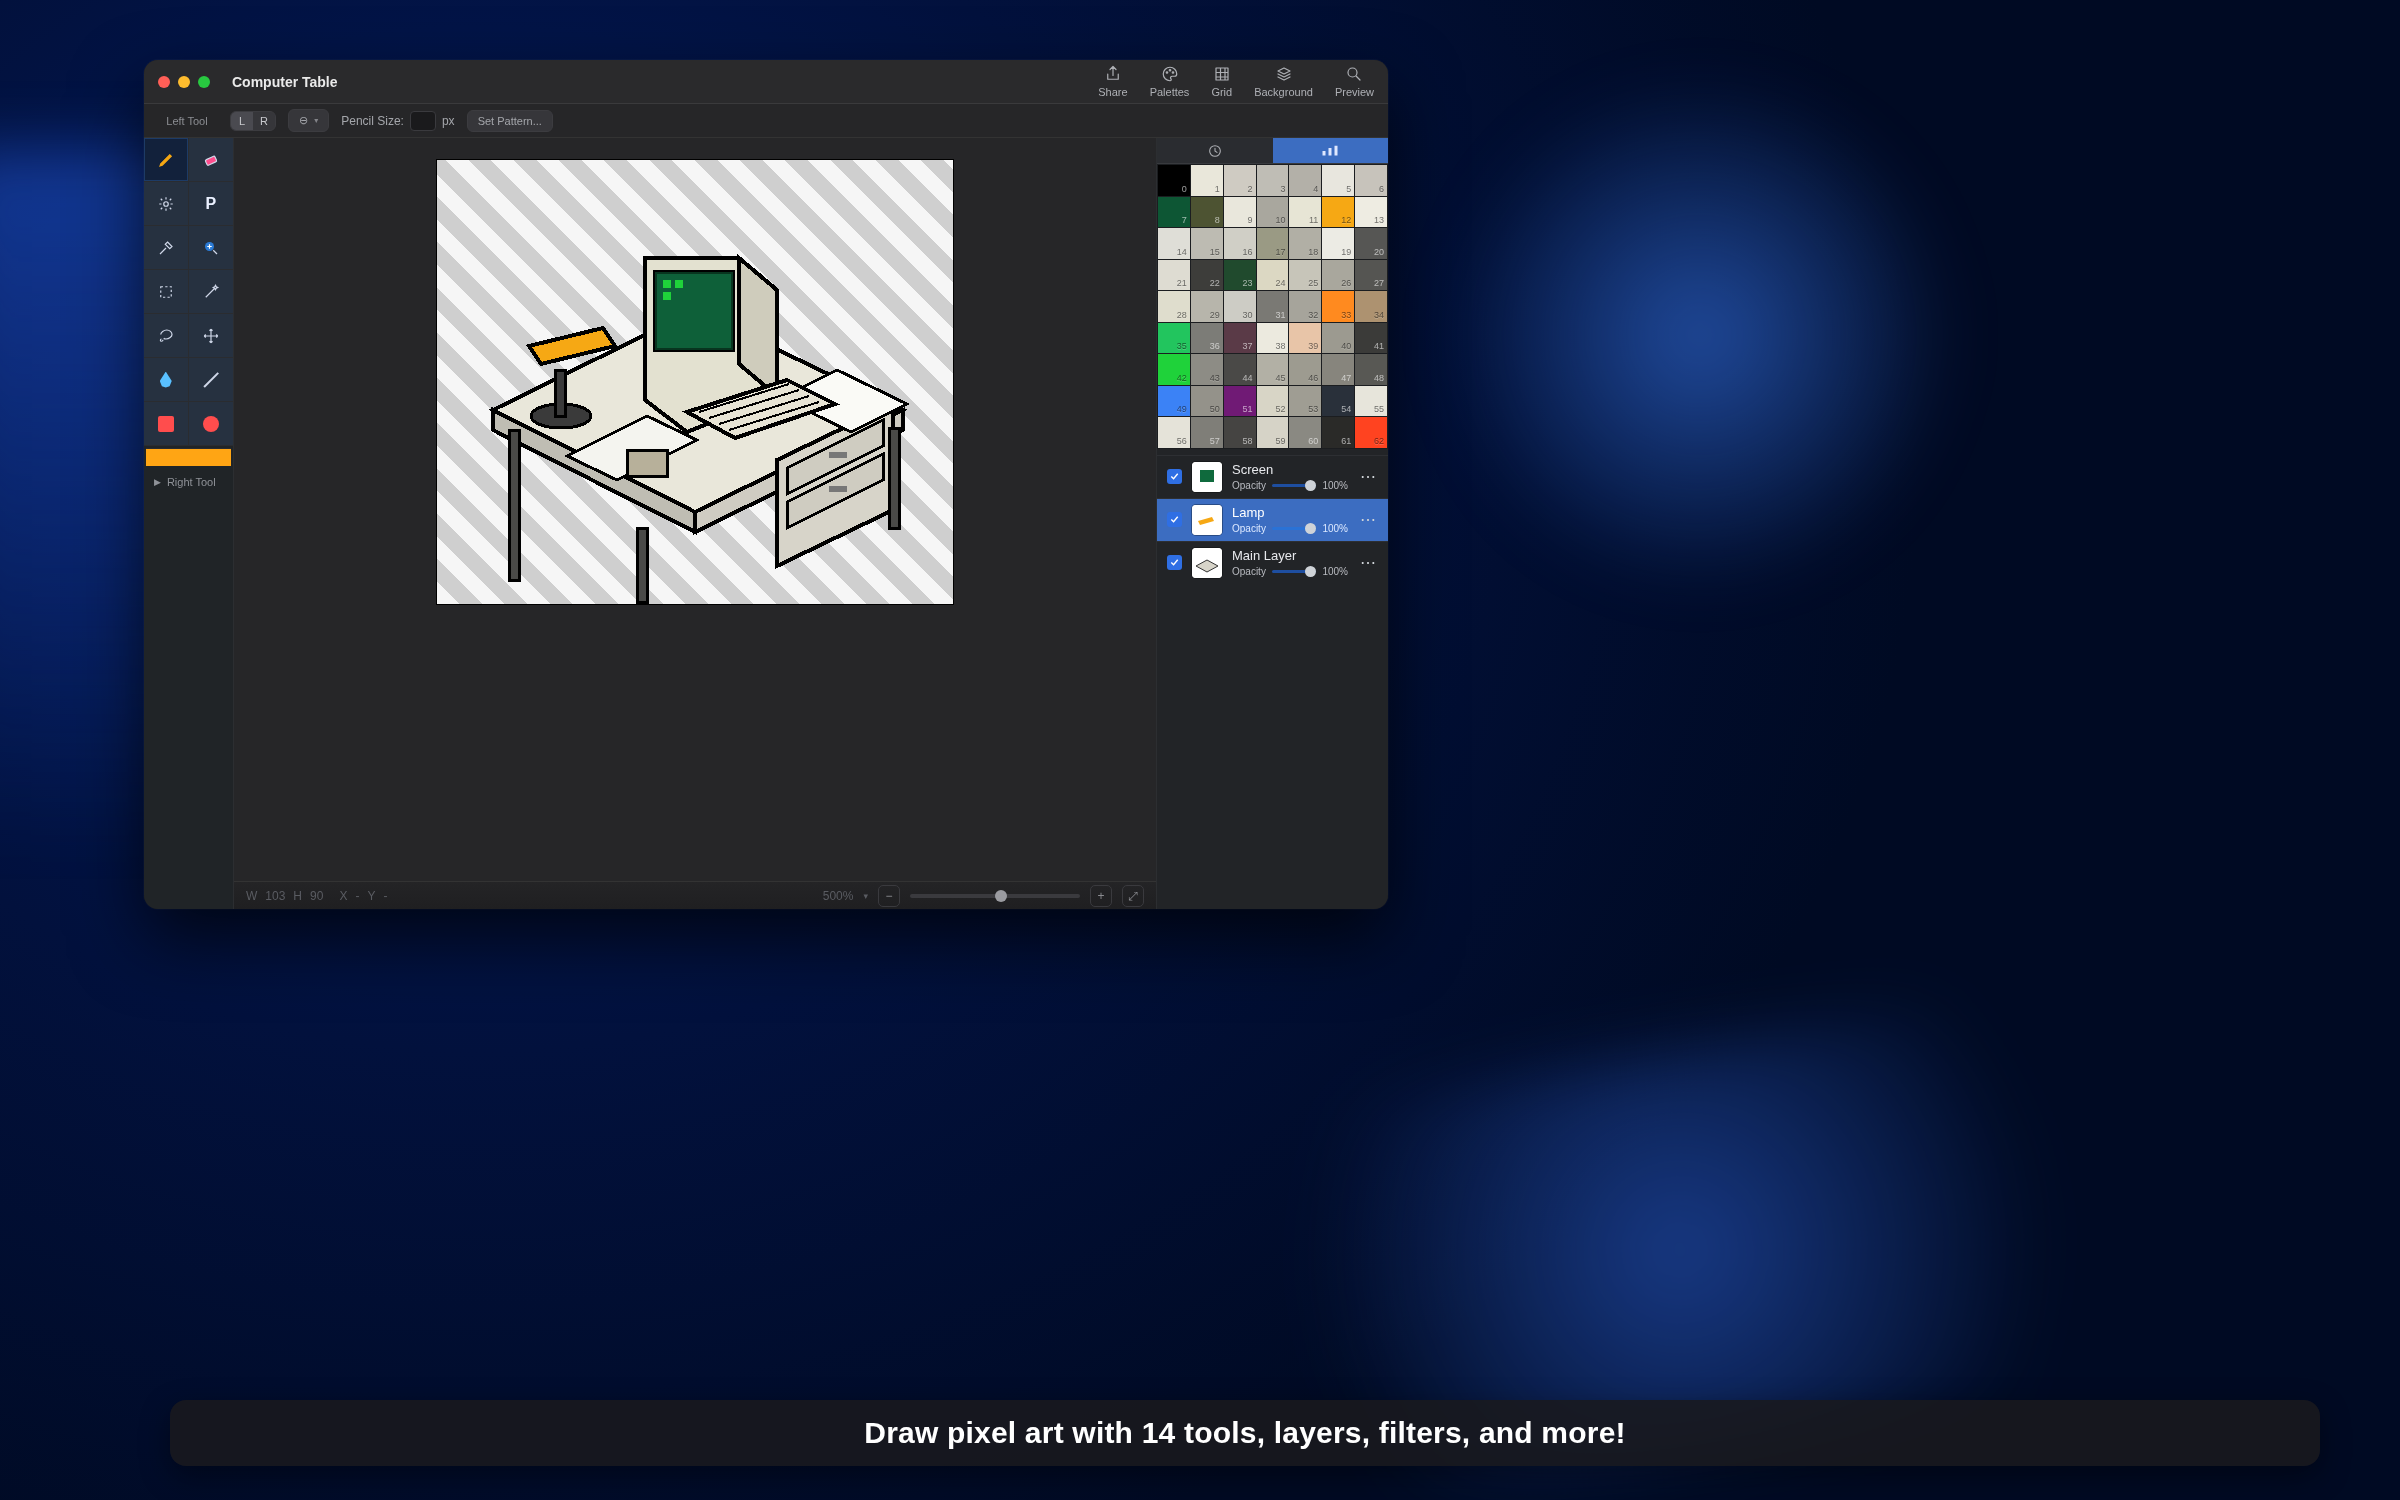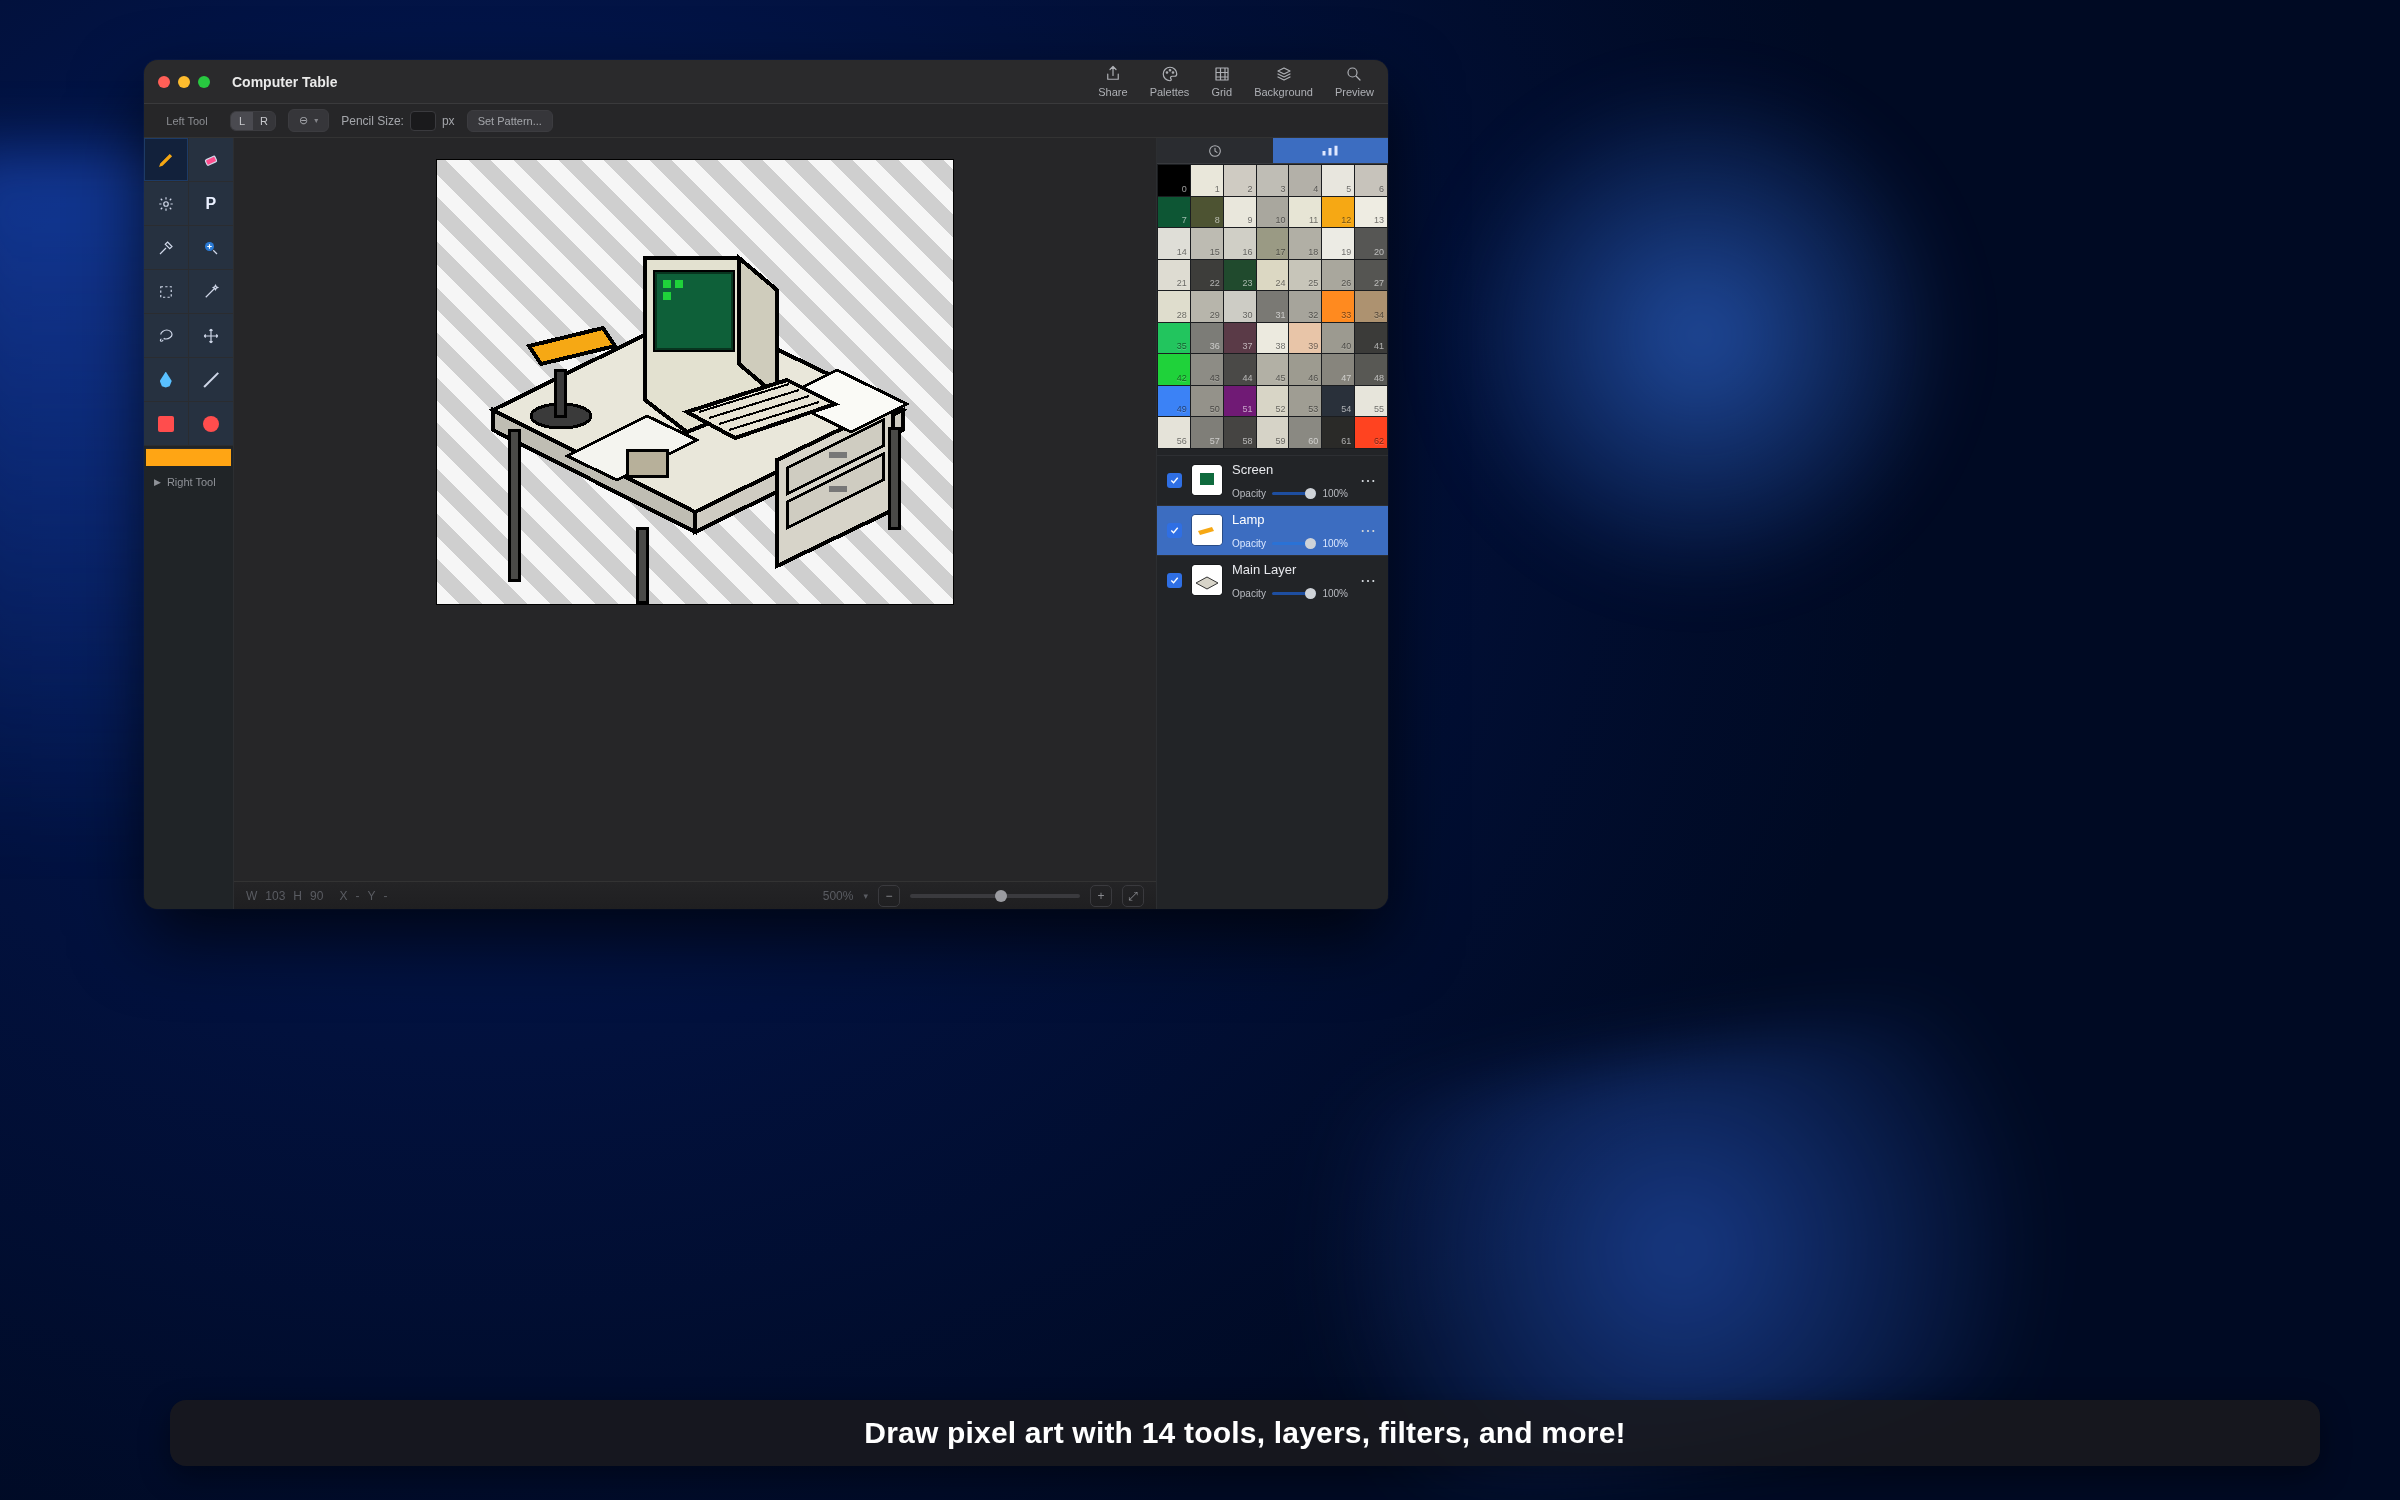--- a/index.html
+++ b/index.html
@@ -149,21 +149,21 @@
 
   .layers { flex:1; overflow:hidden; padding-top:6px;}
   .layer {
     display:flex; align-items:center; gap:10px;
     padding:6px 10px; border-top:1px solid #2d2f33;
   }
   .layer.selected { background:#3c6dc1; color:#fff; }
   .layer .chk { width:15px; height:15px; border-radius:3px; background:#2f6fe4; display:flex; align-items:center; justify-content:center;}
   .layer .chk svg{ width:11px; height:11px; stroke:#fff; fill:none; stroke-width:3;}
   .layer .thumb { width:30px; height:30px; background:#f5f5f5; border-radius:4px; box-shadow:0 0 0 1px rgba(0,0,0,.3); overflow:hidden;}
-  .layer .meta { flex:1; display:flex; flex-direction:column; gap:11px;}
+  .layer .meta { flex:1; display:flex; flex-direction:column; gap:3px;}
   .layer .name { font-size:13px; color:#e7e8ec;}
   .layer.selected .name{ color:#fff;}
   .layer .op-row { display:flex; align-items:center; gap:6px; font-size:10px; color:#b9bbc1;}
   .layer.selected .op-row{ color:#dbe8ff;}
   .layer .op-row .track{ flex:1; height:3px; background:#2a72d6; border-radius:3px; position:relative;}
   .layer:not(.selected) .op-row .track{ background:#1e4ea0;}
   .layer .op-row .track::after{content:""; position:absolute; right:0; top:-4px; width:11px;height:11px;border-radius:50%;background:#cfd3d8;}
 
   
   .banner {

